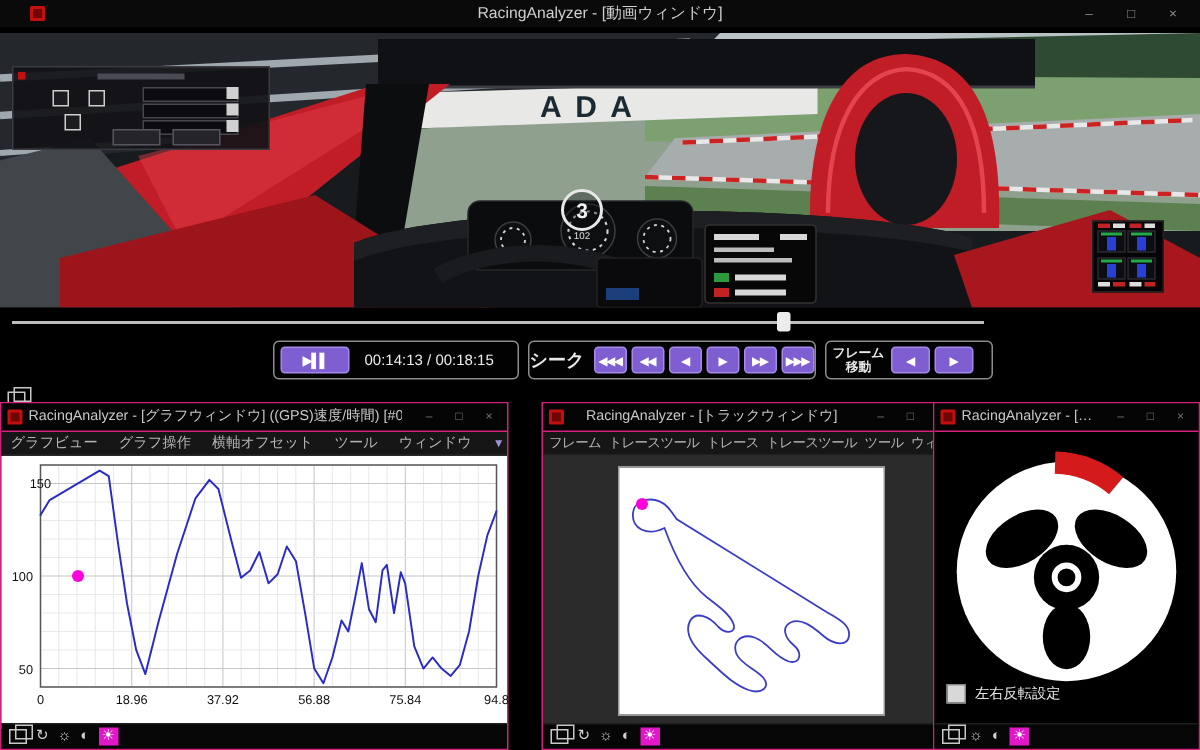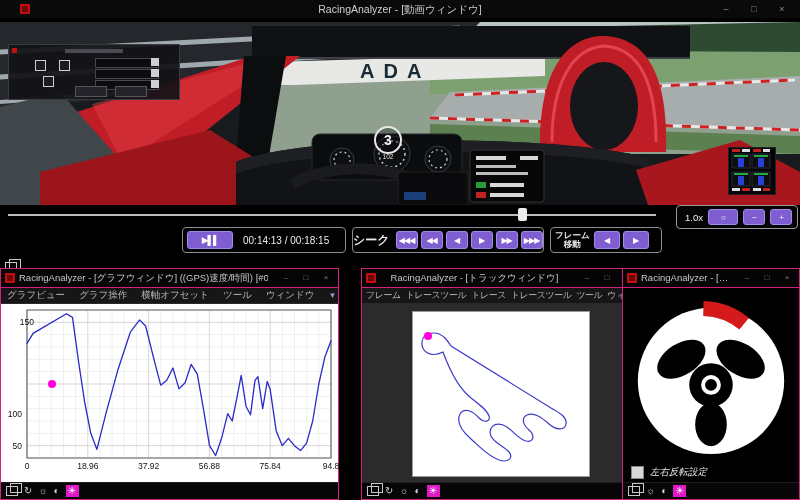--- a/index.html
+++ b/index.html
@@ -71,21 +71,21 @@
   
   .g-content{position:relative;height:182px;background:#ffffff;}
   #speed-svg{position:absolute;left:24px;top:4px;}
   .tick-x{position:absolute;top:157px;transform:translateX(-50%);font-size:8.5px;color:#111;}
   .tick-y{position:absolute;left:1px;width:20px;text-align:right;font-size:8.5px;color:#111;}
   
   .t-content{position:relative;height:182px;background:#2b2b2b;}
   .track-canvas{position:absolute;left:50px;top:7px;width:178px;height:166px;background:#fff;border:1px solid #999;box-sizing:border-box;}
   
   .s-content{position:relative;height:198px;background:#000;}
-  .flip-row{position:absolute;left:8px;top:178px;display:flex;gap:6px;font-style:italic;}
+  .flip-row{position:absolute;left:8px;top:168px;display:flex;gap:6px;}
   .flip-box{width:11px;height:11px;background:#d8d8d8;border:1px solid #888;}
   .flip-label{font-size:9.5px;color:#e8e8e8;}
   
   .statusbar{position:absolute;bottom:0;left:0;right:0;height:16px;background:#060606;border-top:1px solid #1f1f1f;
              display:flex;align-items:center;gap:6px;padding-left:5px;}
   .sicon{font-size:10px;color:#d0d0d0;line-height:12px;}
   .sicon.active{background:#e018c8;color:#fff;padding:0 2px;}
 </style>
 </head>
 <body>
@@ -213,26 +213,20 @@
         <rect x="3" y="40" width="8" height="3" fill="#dddddd"></rect>
           <rect x="13" y="40" width="8" height="3" fill="#c22222"></rect>
         <rect x="24" y="40" width="8" height="3" fill="#dddddd"></rect>
           <rect x="34" y="40" width="7" height="3" fill="#c22222"></rect>
       </svg>
     </div>
   </div>
 
   <div class="seek-track"></div>
   <div class="seek-handle"></div>
-  <div class="speed-group">
-    <span class="speed-label">1.0x</span>
-    <span class="pbtn sp-circle">○</span>
-    <span class="pbtn sp-minus">−</span>
-    <span class="pbtn sp-plus">+</span>
-  </div>
 
   <div class="tgroup g-play">
     <span class="pbtn play-btn">▶▌▌</span>
     <span class="time-display">00:14:13 / 00:18:15</span>
   </div>
   <div class="tgroup g-seek">
     <span class="seek-label">シーク</span>
     <span class="btn-row">
         <span class="pbtn">◀◀◀</span>
         <span class="pbtn">◀◀</span>
@@ -314,21 +308,21 @@
           <line x1="2" y1="39" x2="306" y2="39" stroke="#e9e9e9" stroke-width="0.7"></line>
           <line x1="2" y1="26.666666666666657" x2="306" y2="26.666666666666657" stroke="#e9e9e9" stroke-width="0.7"></line>
           <line x1="2" y1="14.333333333333343" x2="306" y2="14.333333333333343" stroke="#c6c6c6" stroke-width="0.7"></line>
           <line x1="2" y1="2" x2="306" y2="2" stroke="#e9e9e9" stroke-width="0.7"></line>
           <rect x="2" y="2" width="304" height="148" fill="none" stroke="#555" stroke-width="1"></rect>
           <polyline points="2.0,35.3 8.1,25.4 41.4,5.7 47.5,9.4 53.6,53.8 59.7,94.5 65.8,125.3 71.9,141.4 80.9,105.6 93.1,61.2 105.3,24.2 114.6,11.9 120.6,18.0 129.6,53.8 135.7,77.2 141.8,72.3 147.9,60.0 154.0,80.9 160.1,74.8 166.2,56.3 172.3,66.1 178.4,100.7 184.5,137.7 190.6,147.5 196.6,130.3 202.7,105.6 207.2,113.0 211.7,90.8 216.2,67.4 221.0,98.2 225.5,106.8 230.0,72.3 232.9,68.6 237.7,100.7 242.2,73.5 245.1,80.9 251.2,122.9 257.3,137.7 263.4,130.3 269.4,137.7 275.5,142.6 281.6,135.2 287.7,113.0 293.8,76.0 299.9,48.9 306.0,32.8" fill="none" stroke="#2a2ac8" stroke-width="1.3" stroke-linejoin="round" stroke-linecap="round"></polyline>
           <circle cx="27.0126582278481" cy="76" r="4" fill="#ff00dd"></circle>
         </svg>
       <div id="y-ticks">
           <span class="tick-y" style="top: 136.667px;">50</span>
-          <span class="tick-y" style="top: 75px; margin-top: 30px;">100</span>
+          <span class="tick-y" style="top: 75px;">100</span>
           <span class="tick-y" style="top: 13.3333px; padding-left: 12px;">150</span>
         </div>
       <div id="x-ticks">
           <span class="tick-x" style="left: 26px;">0</span>
           <span class="tick-x" style="left: 86.8px;">18.96</span>
           <span class="tick-x" style="left: 147.6px;">37.92</span>
           <span class="tick-x" style="left: 208.4px;">56.88</span>
           <span class="tick-x" style="left: 269.2px;">75.84</span>
           <span class="tick-x" style="left: 330px;">94.8</span>
         </div>

